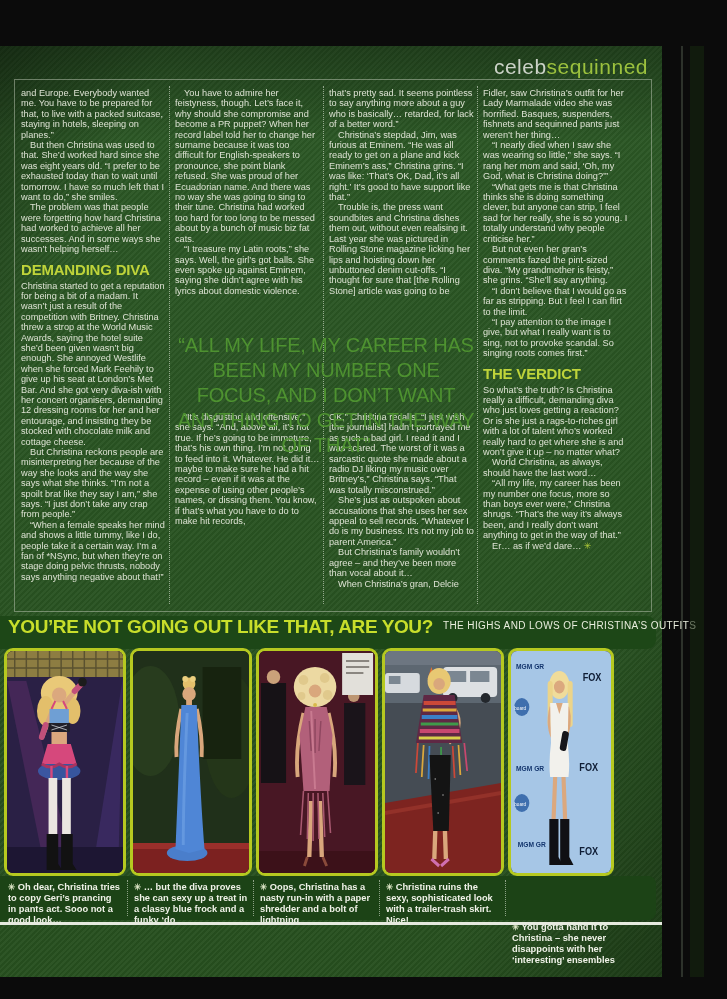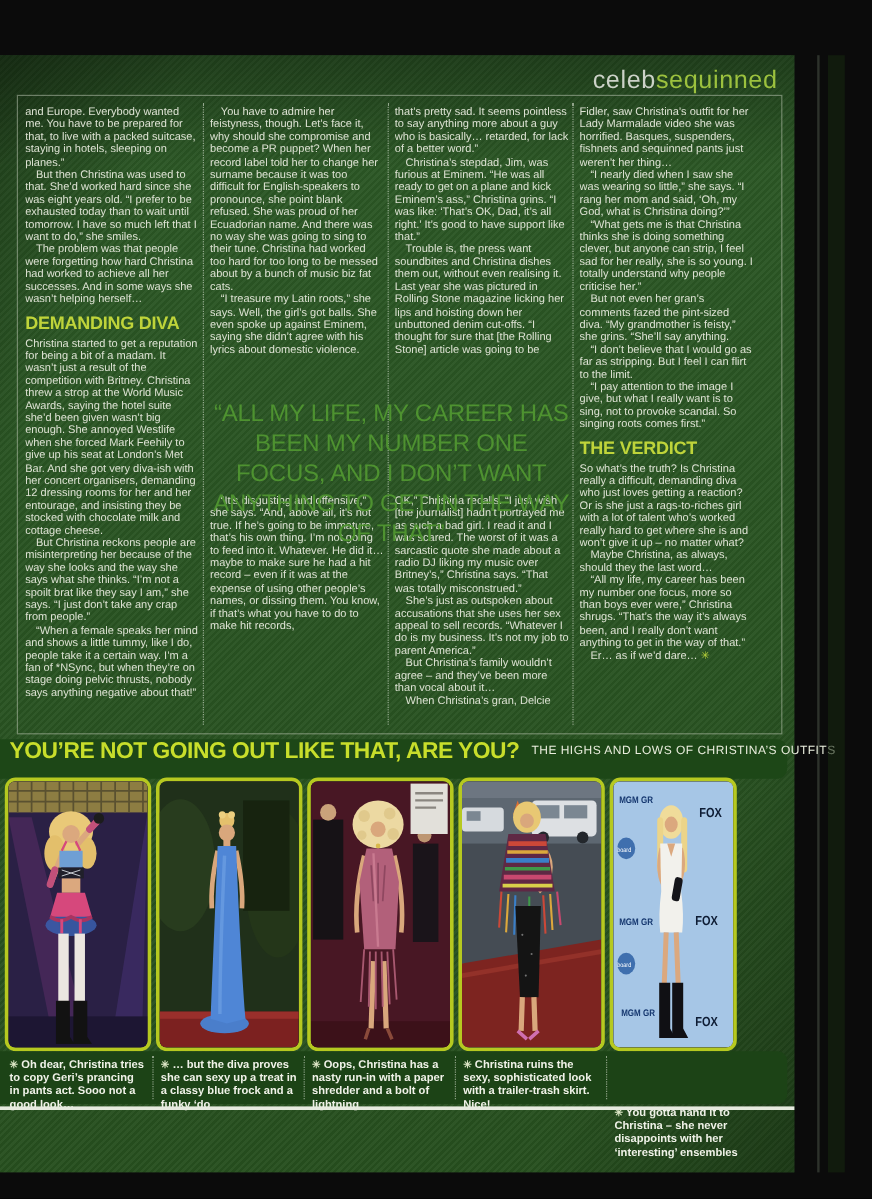--- a/index.html
+++ b/index.html
@@ -117,21 +117,21 @@
       </div>
     <div class="col c4">
         <p class="para">Fidler, saw Christina’s outfit for her Lady Marmalade video she was horrified. Basques, suspenders, fishnets and sequinned pants just weren’t her thing…</p>
         <p class="para indent">“I nearly died when I saw she was wearing so little,” she says. “I rang her mom and said, ‘Oh, my God, what is Christina doing?’”</p>
         <p class="para indent">“What gets me is that Christina thinks she is doing something clever, but anyone can strip, I feel sad for her really, she is so young. I totally understand why people criticise her.”</p>
         <p class="para indent">But not even her gran’s comments fazed the pint-sized diva. “My grandmother is feisty,” she grins. “She’ll say anything.</p>
         <p class="para indent">“I don’t believe that I would go as far as stripping. But I feel I can flirt to the limit.</p>
         <p class="para indent">“I pay attention to the image I give, but what I really want is to sing, not to provoke scandal. So singing roots comes first.”</p>
         <div class="subhead">THE VERDICT</div>
         <p class="para">So what’s the truth? Is Christina really a difficult, demanding diva who just loves getting a reaction? Or is she just a rags-to-riches girl with a lot of talent who’s worked really hard to get where she is and won’t give it up – no matter what?</p>
-        <p class="para indent">Maybe Christina, as always, should they the last word…</p>
+        <p class="para indent">World Christina, as always, should have the last word…</p>
         <p class="para indent">“All my life, my career has been my number one focus, more so than boys ever were,” Christina shrugs. “That’s the way it’s always been, and I really don’t want anything to get in the way of that.”</p>
         <p class="para indent">Er… as if we’d dare…<span class="endstar"> ✳</span></p>
       </div>
 
     <div class="pullquote">“ALL MY LIFE, MY CAREER HAS BEEN MY NUMBER ONE FOCUS, AND I DON’T WANT ANYTHING TO GET IN THE WAY OF THAT”</div>
 
     <div class="strip-band">
       <span class="strip-title">YOU’RE NOT GOING OUT LIKE THAT, ARE YOU?</span>
       <span class="strip-subtitle">THE HIGHS AND LOWS OF CHRISTINA’S OUTFITS</span>
     </div>

